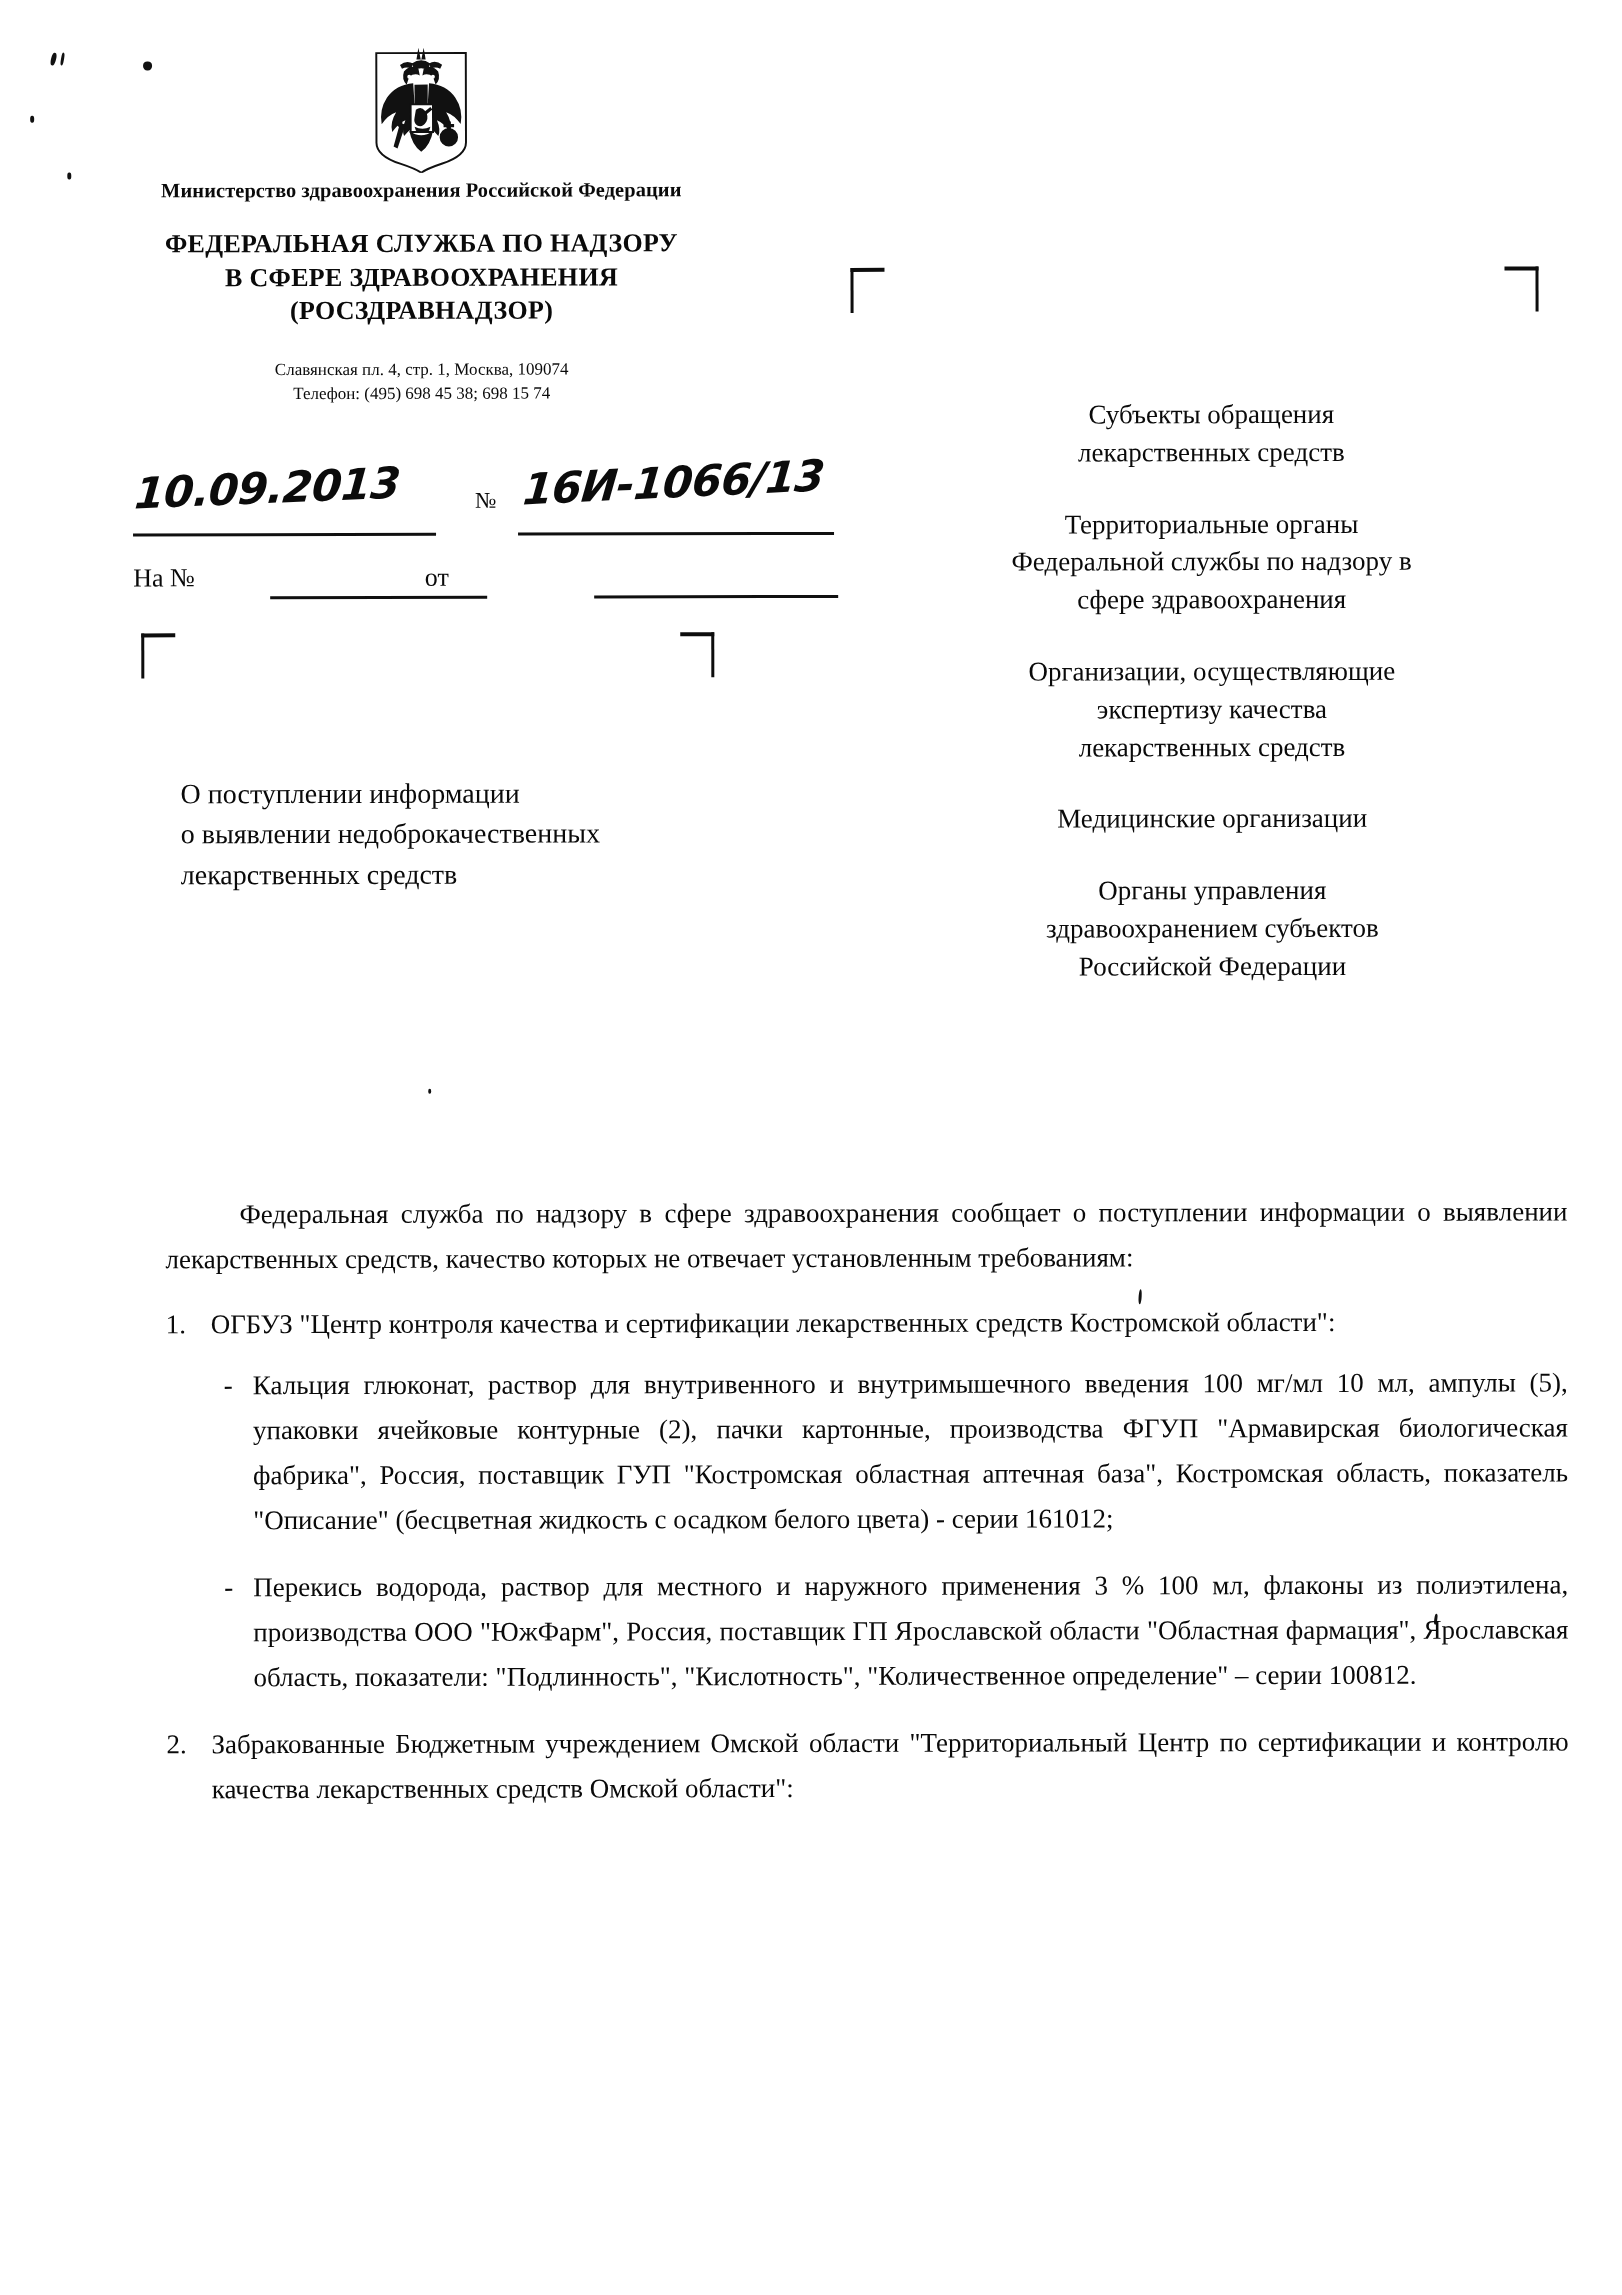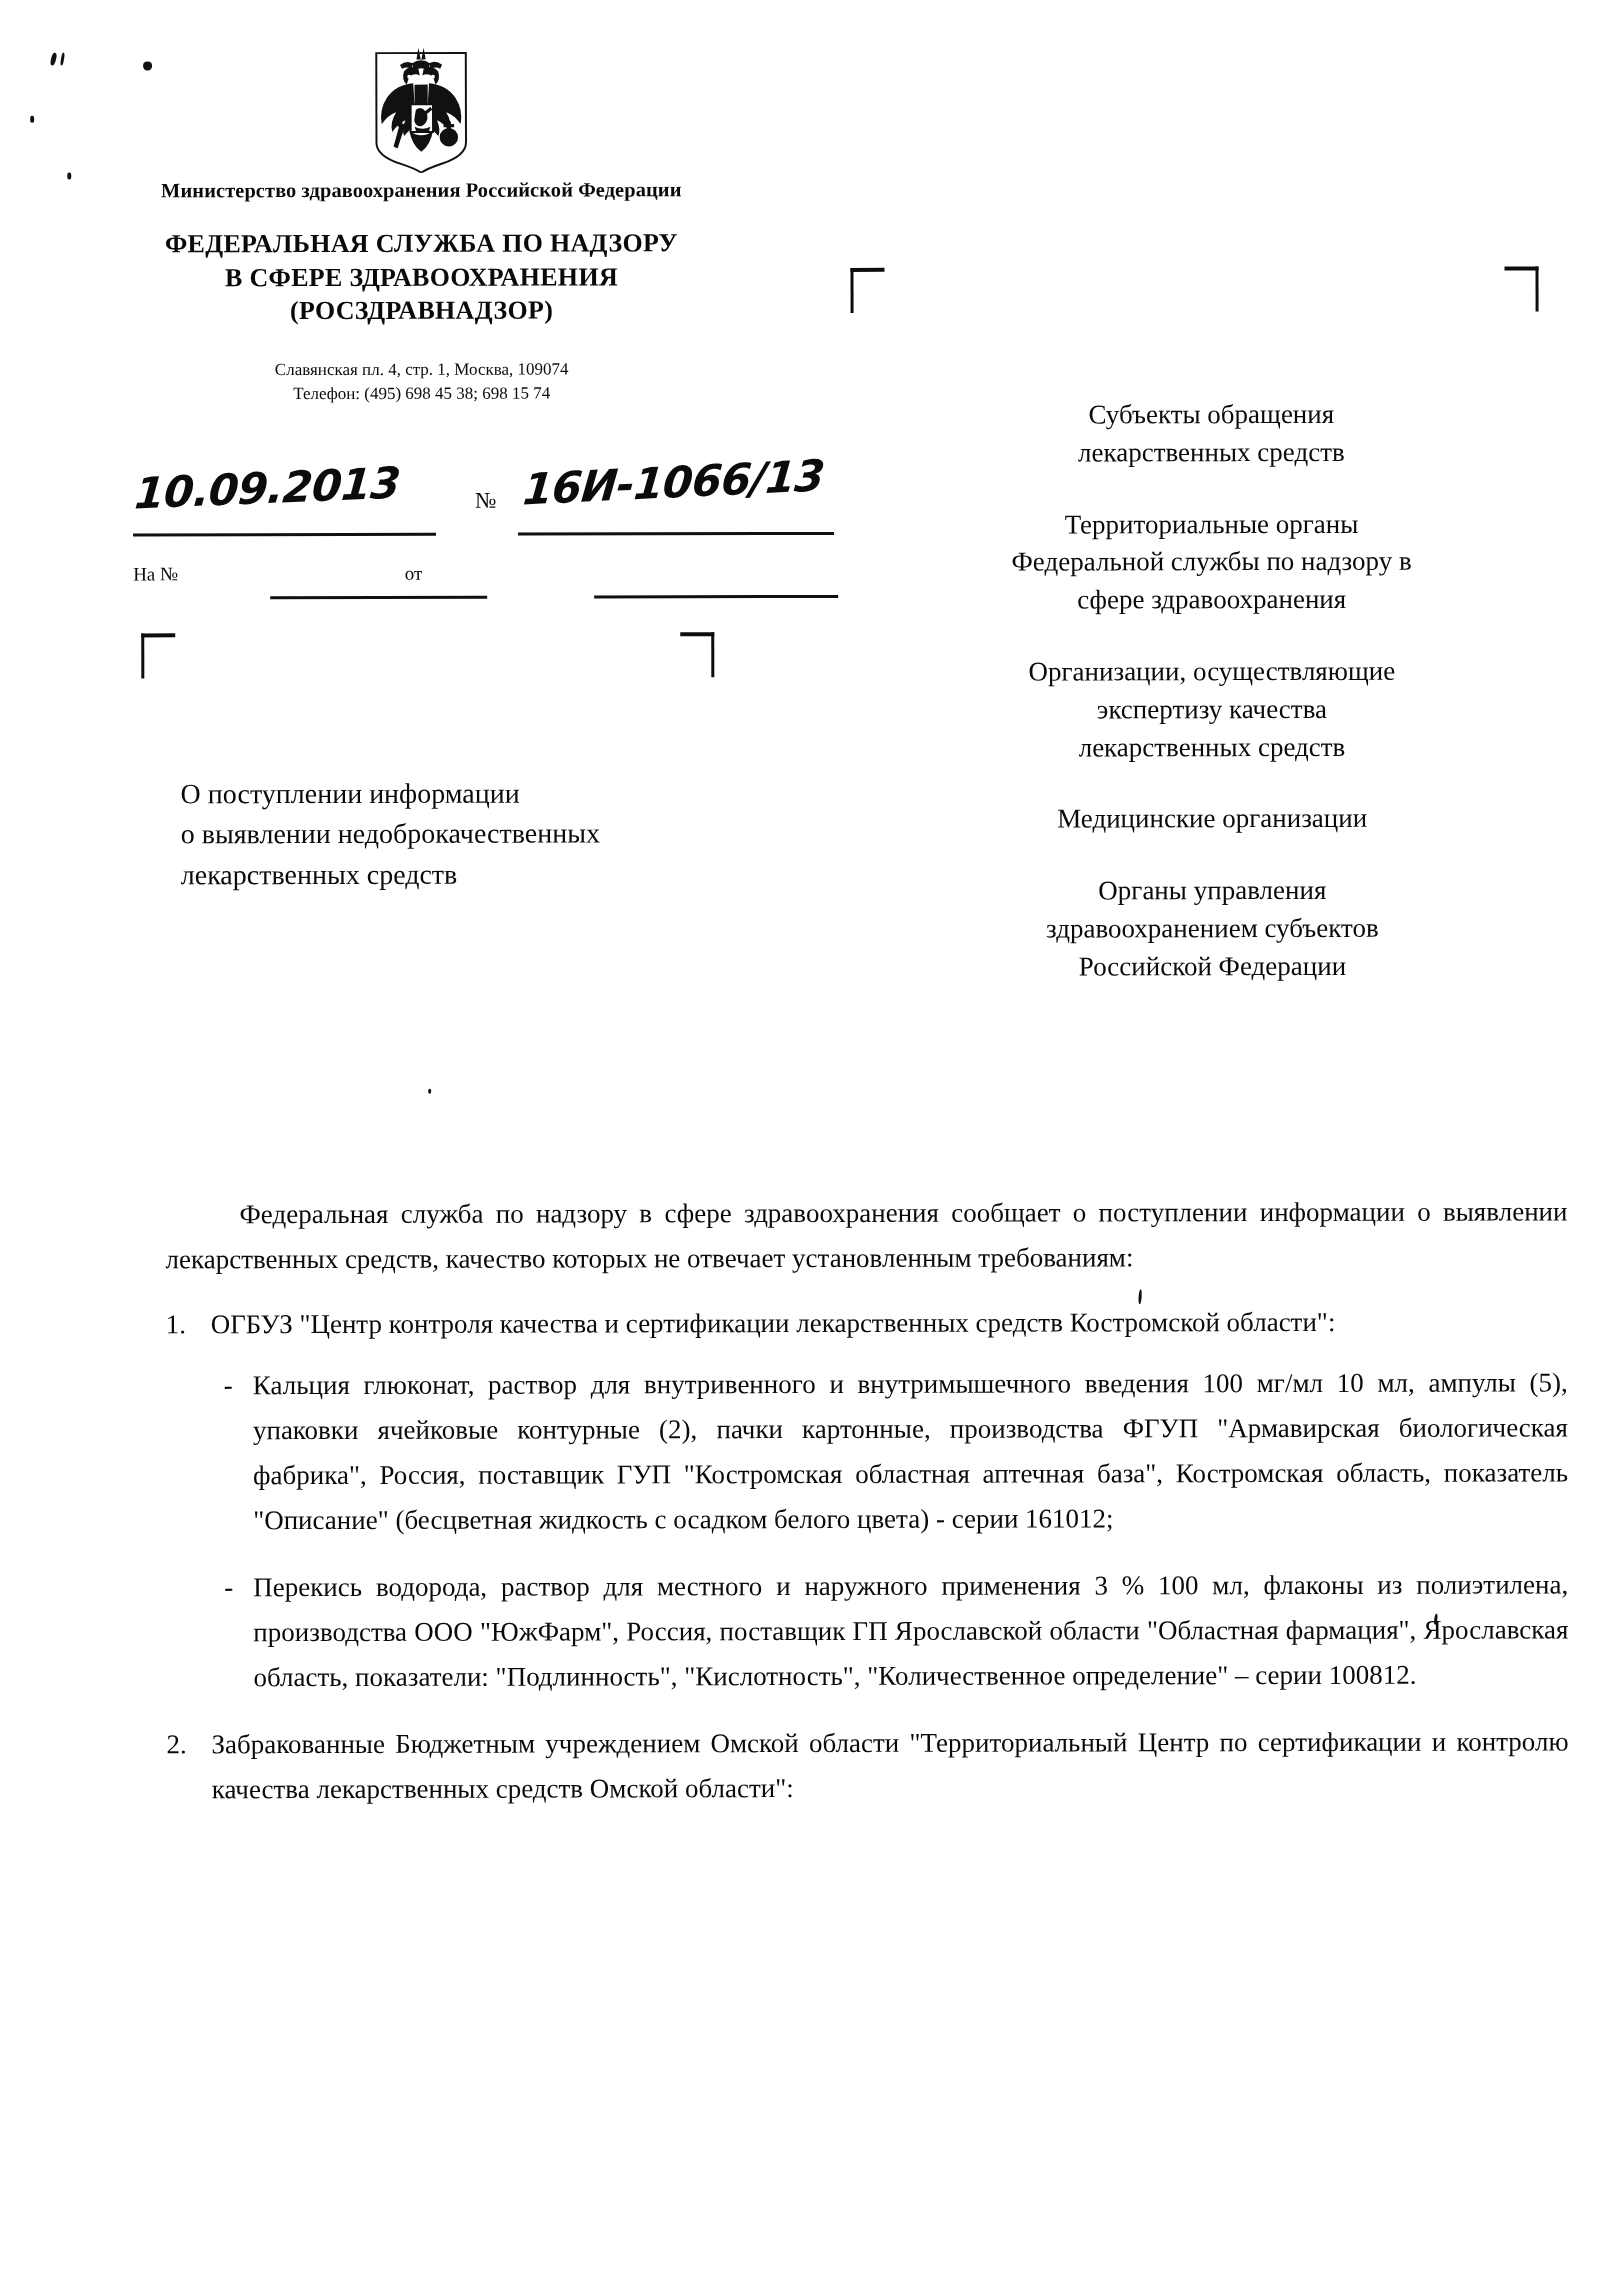--- a/index.html
+++ b/index.html
@@ -111,21 +111,21 @@
     background: #101010;
   }
   .rule-date { left: 0px;   top: 65px; width: 303px; }
   .rule-num  { left: 385px; top: 65px; width: 316px; }
 
   
   .onref {
     position: absolute;
     left: 132px;
     top: 526px;
-    font-size: 19px;
+    font-size: 26px;
     white-space: nowrap;
   }
   .onref .rule-s1 { left: 137px; top: 33px; width: 217px; }
   .onref .rule-s2 { left: 461px; top: 33px; width: 244px; }
 
   
   .bracket {
     position: absolute;
     width: 34px;
     height: 45px;

